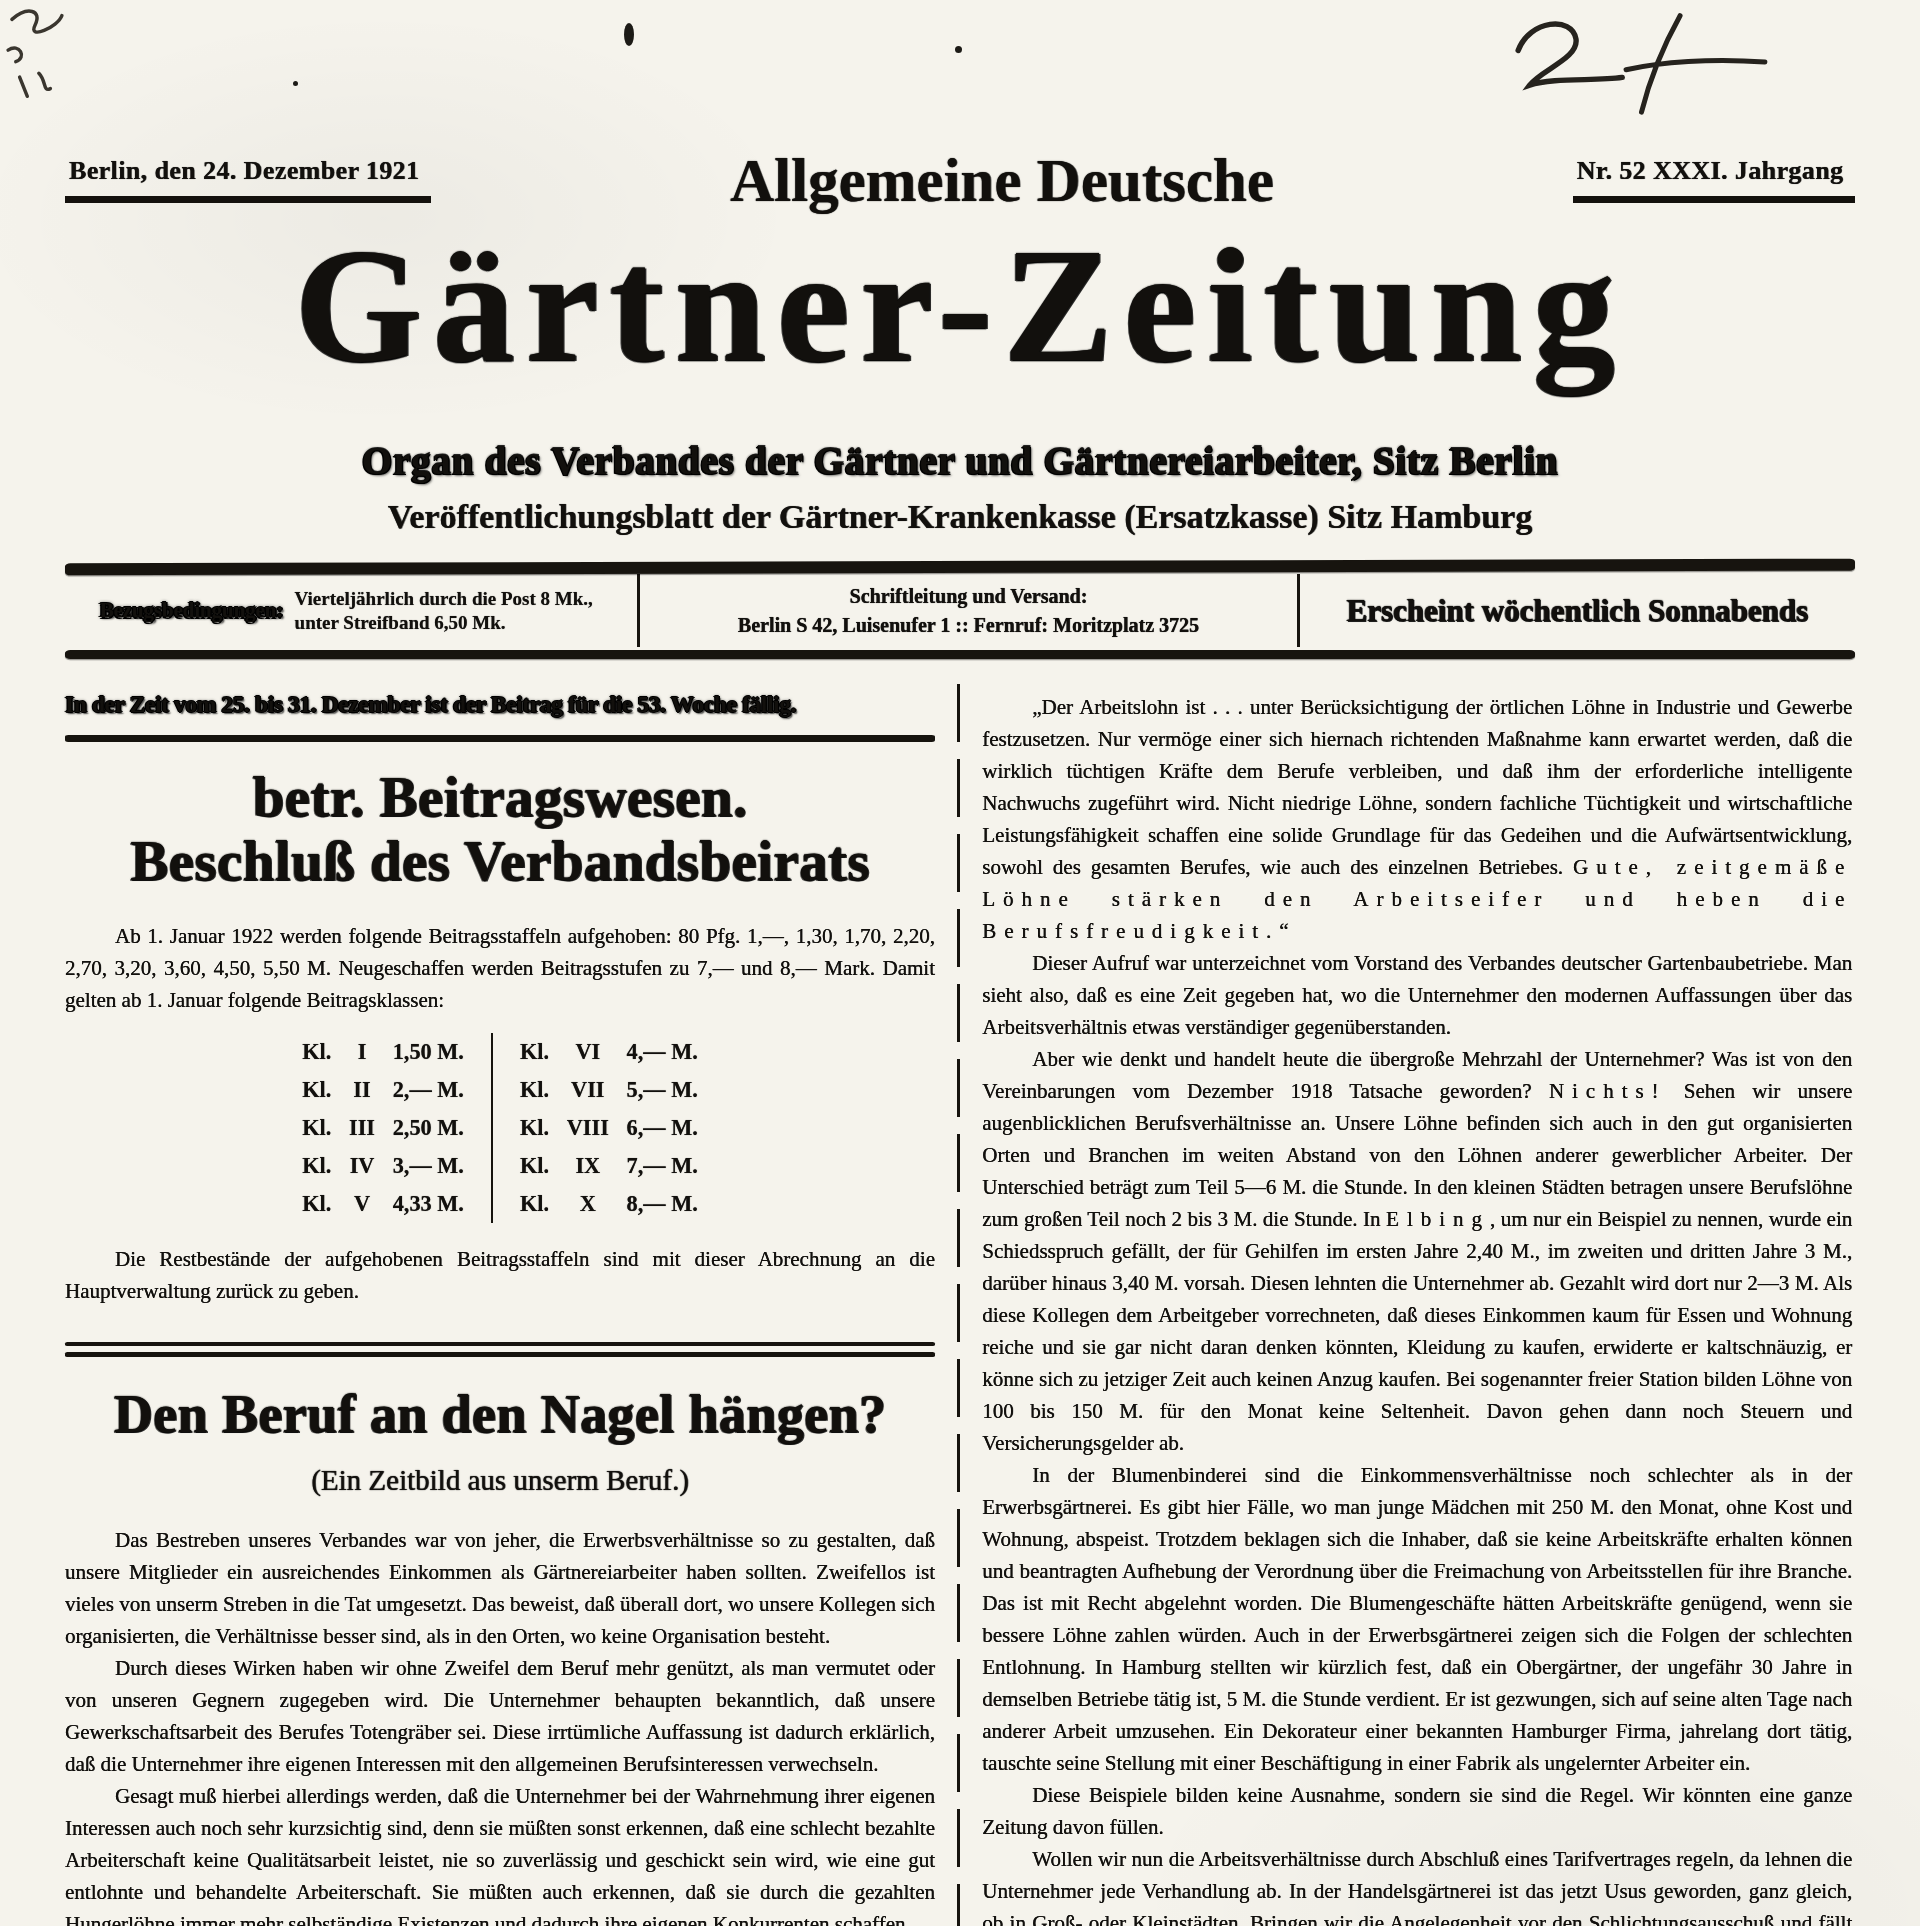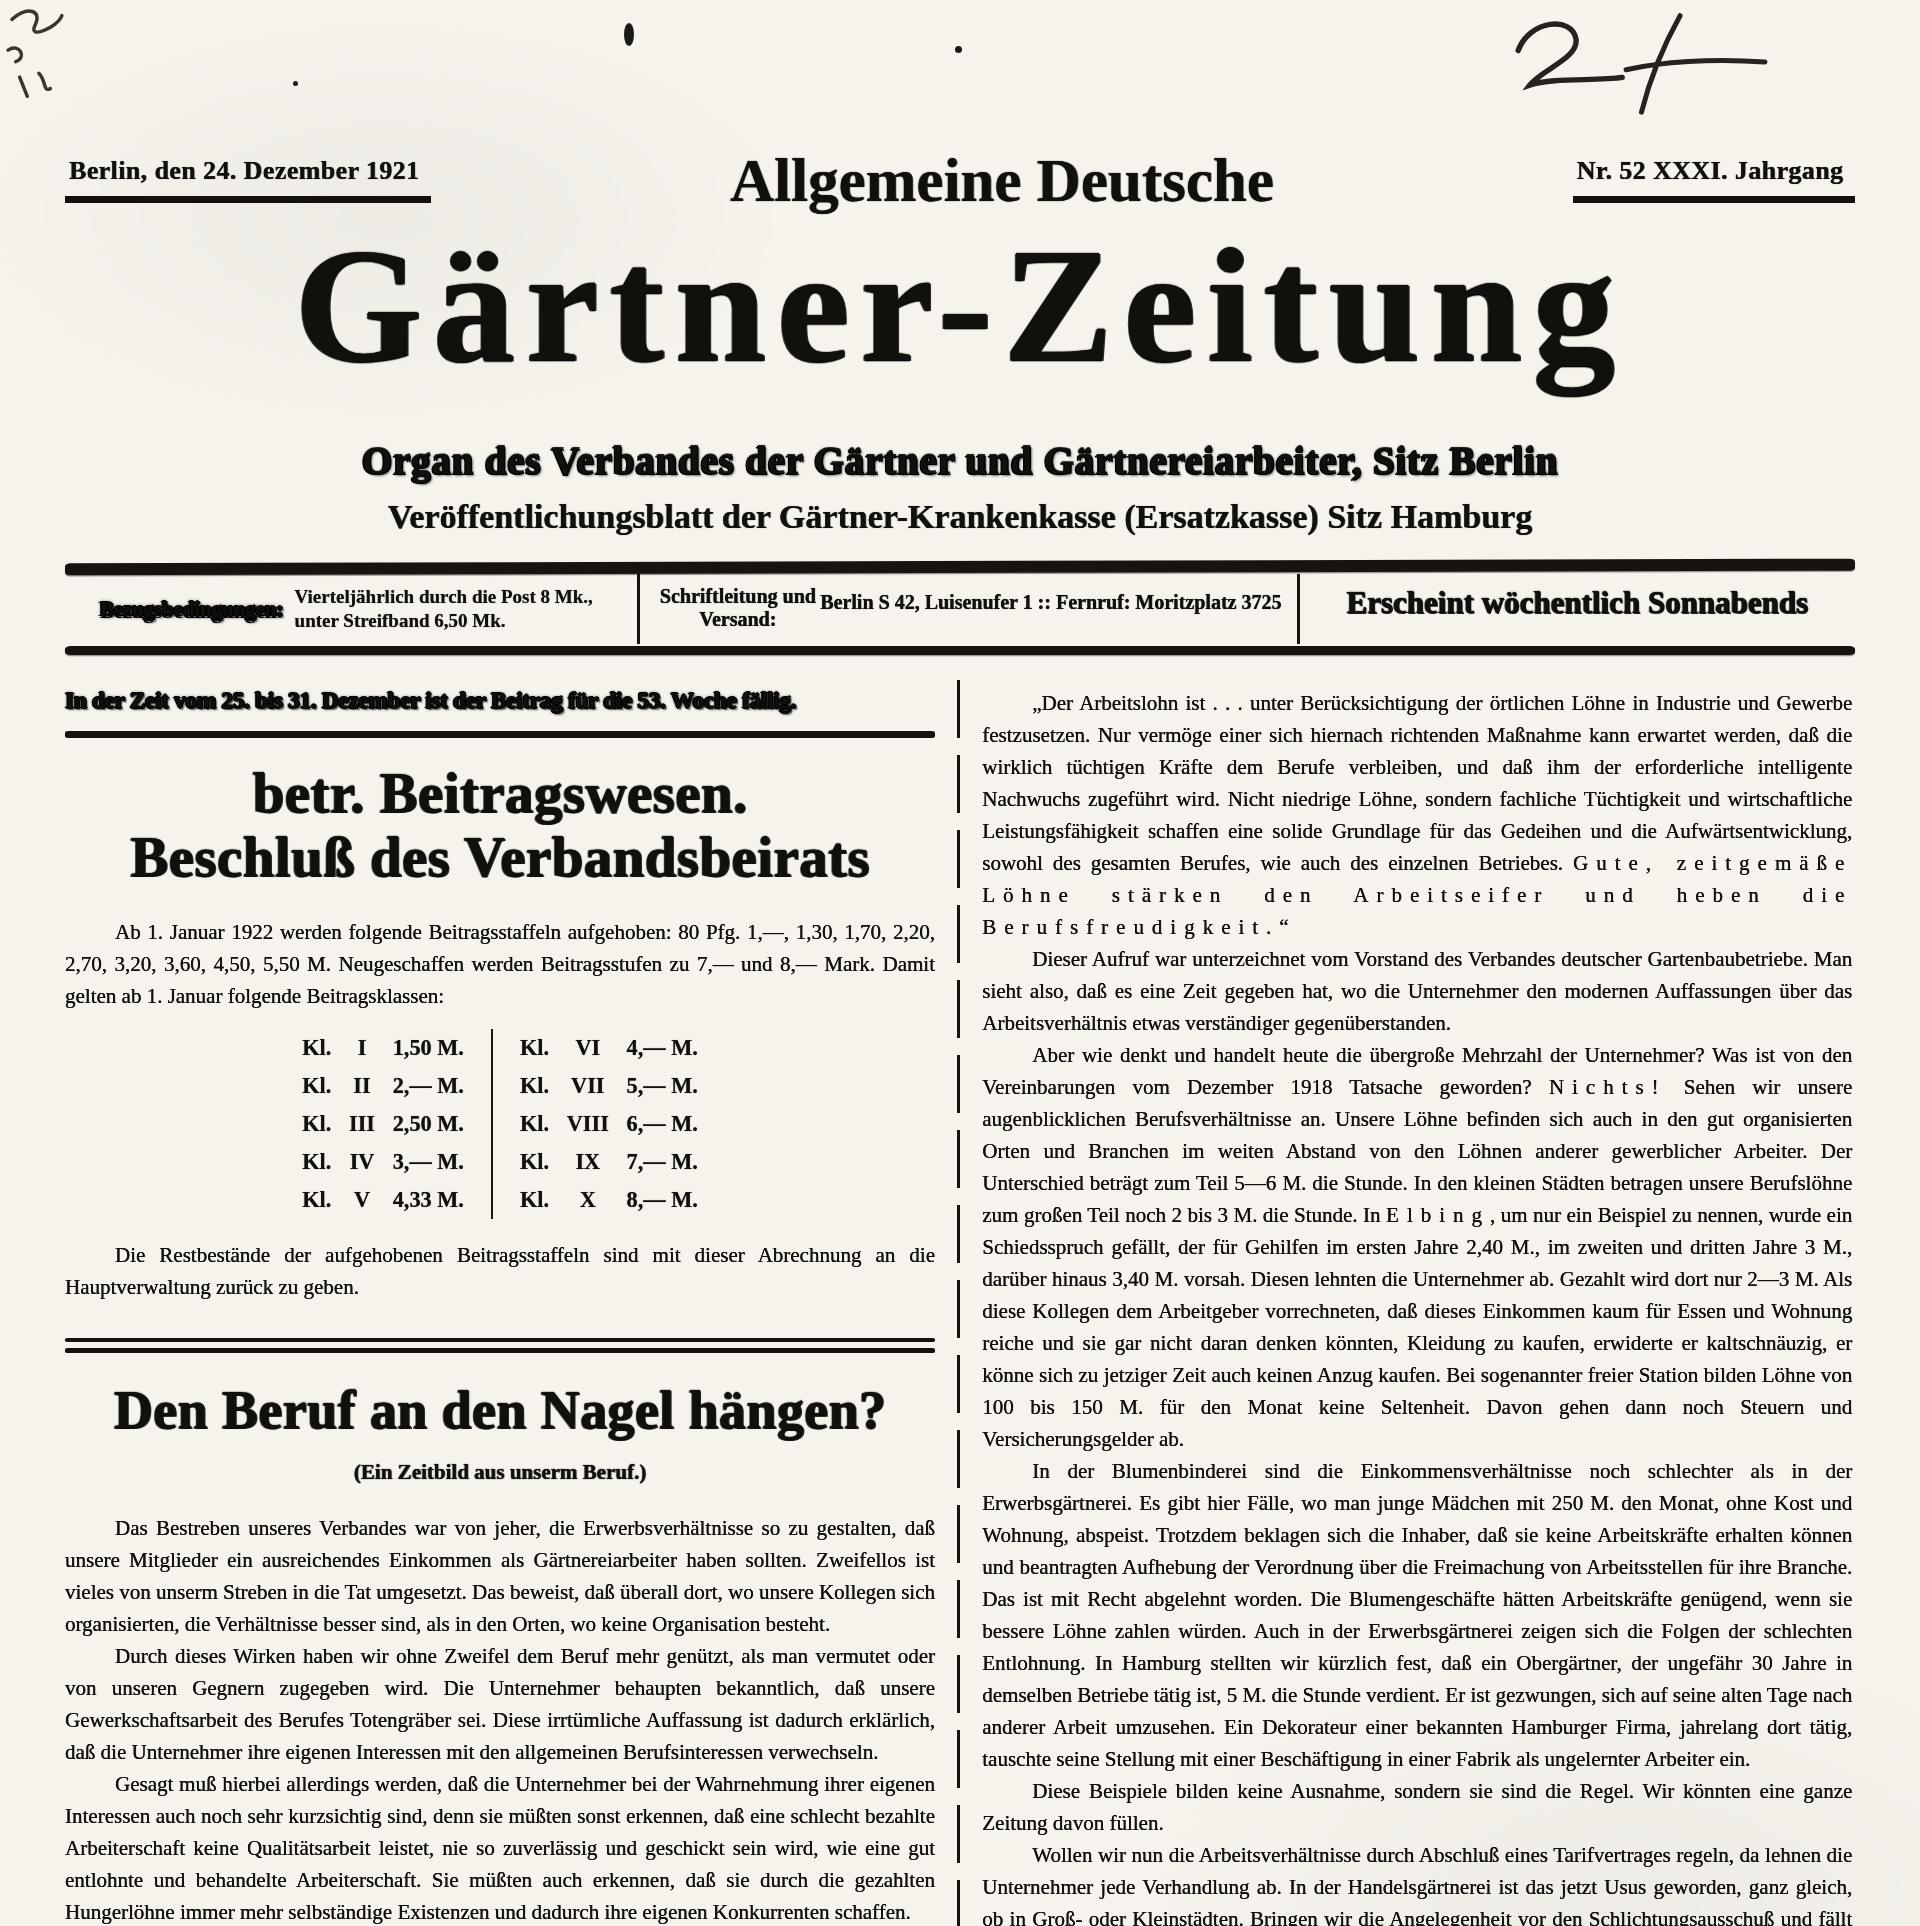--- a/index.html
+++ b/index.html
@@ -43,21 +43,21 @@
   }
   .subline{
     margin-top:14.6px;text-align:center;font-weight:bold;font-size:34px;white-space:nowrap;
     text-shadow:0 0 0.8px rgba(0,0,0,.8), 0.8px 0.4px 0 rgba(0,0,0,.45);
   }
 
   
   .rule-heavy{height:11.6px;background:#17140f;border-radius:5.4px/3.1px;box-shadow:0 1.2px 0.8px rgba(0,0,0,.4);}
   .rule-heavy.squiggle{transform:rotate(-0.15deg);}
   .infobar{display:flex;align-items:stretch;margin:2.3px 0;}
-  .infobar .cell{padding:10.8px 15.4px;display:flex;flex-direction:row;justify-content:center;}
+  .infobar .cell{padding:10.8px 15.4px;display:flex;flex-direction:column;justify-content:center;}
   .cell-sub{width:32%;flex-direction:row !important;align-items:center;gap:11.6px;}
   .sub-label{
     font-weight:900;font-size:21.6px;white-space:nowrap;
     text-shadow:0 0 3.9px #000,1.5px 0 0 #000,-1.5px 0 0 #000,0 1.5px 0 #000,0 -1.5px 0 #000,2.3px 1.9px 1.9px rgba(0,0,0,.7);
     letter-spacing:-0.4px;
     padding-left:19px;
   }
   .sub-text{font-weight:bold;font-size:19px;line-height:1.25;text-shadow:0 0 0.8px rgba(0,0,0,.7);}
   .cell-edit{width:37%;text-align:center;border-left:3.9px solid #17140f;border-right:3.9px solid #17140f;}
   .edit-label{font-weight:bold;font-size:20px;text-shadow:0 0 0.8px rgba(0,0,0,.8),0.4px 0.4px 0 rgba(0,0,0,.5);}
@@ -84,21 +84,21 @@
     margin:7px 0 17px 0;
   }
   .rule-mid{height:7px;background:#16130e;border-radius:3.1px/1.9px;margin-bottom:23px;}
 
   .art-heading{
     text-align:center;font-weight:bold;font-size:57px;line-height:1.12;
     text-shadow:0 0 1.5px #000,1.2px 0.8px 0 rgba(0,0,0,.8),-0.8px 0.8px 0 rgba(0,0,0,.6);
     margin:11.6px 0 27px 0;letter-spacing:0.4px;
   }
   .art-subheading{
-    text-align:center;font-weight:bold;font-size:21px;margin:-7.7px 0 27px 0;
+    text-align:center;font-weight:normal;font-size:29px;margin:-7.7px 0 27px 0;
     text-shadow:0 0 1.2px rgba(0,0,0,.9),0.8px 0.4px 0 rgba(0,0,0,.5);
   }
   .para{
     font-size:21px;line-height:32px;text-align:justify;margin:0;
     text-indent:50px;
     text-shadow:0 0 0.6px rgba(0,0,0,.85), 0.4px 0.2px 0 rgba(0,0,0,.35);
   }
   .sp{letter-spacing:0.38em;}
 
   .klass-table{display:flex;justify-content:center;margin:17px 0 20px 0;}

